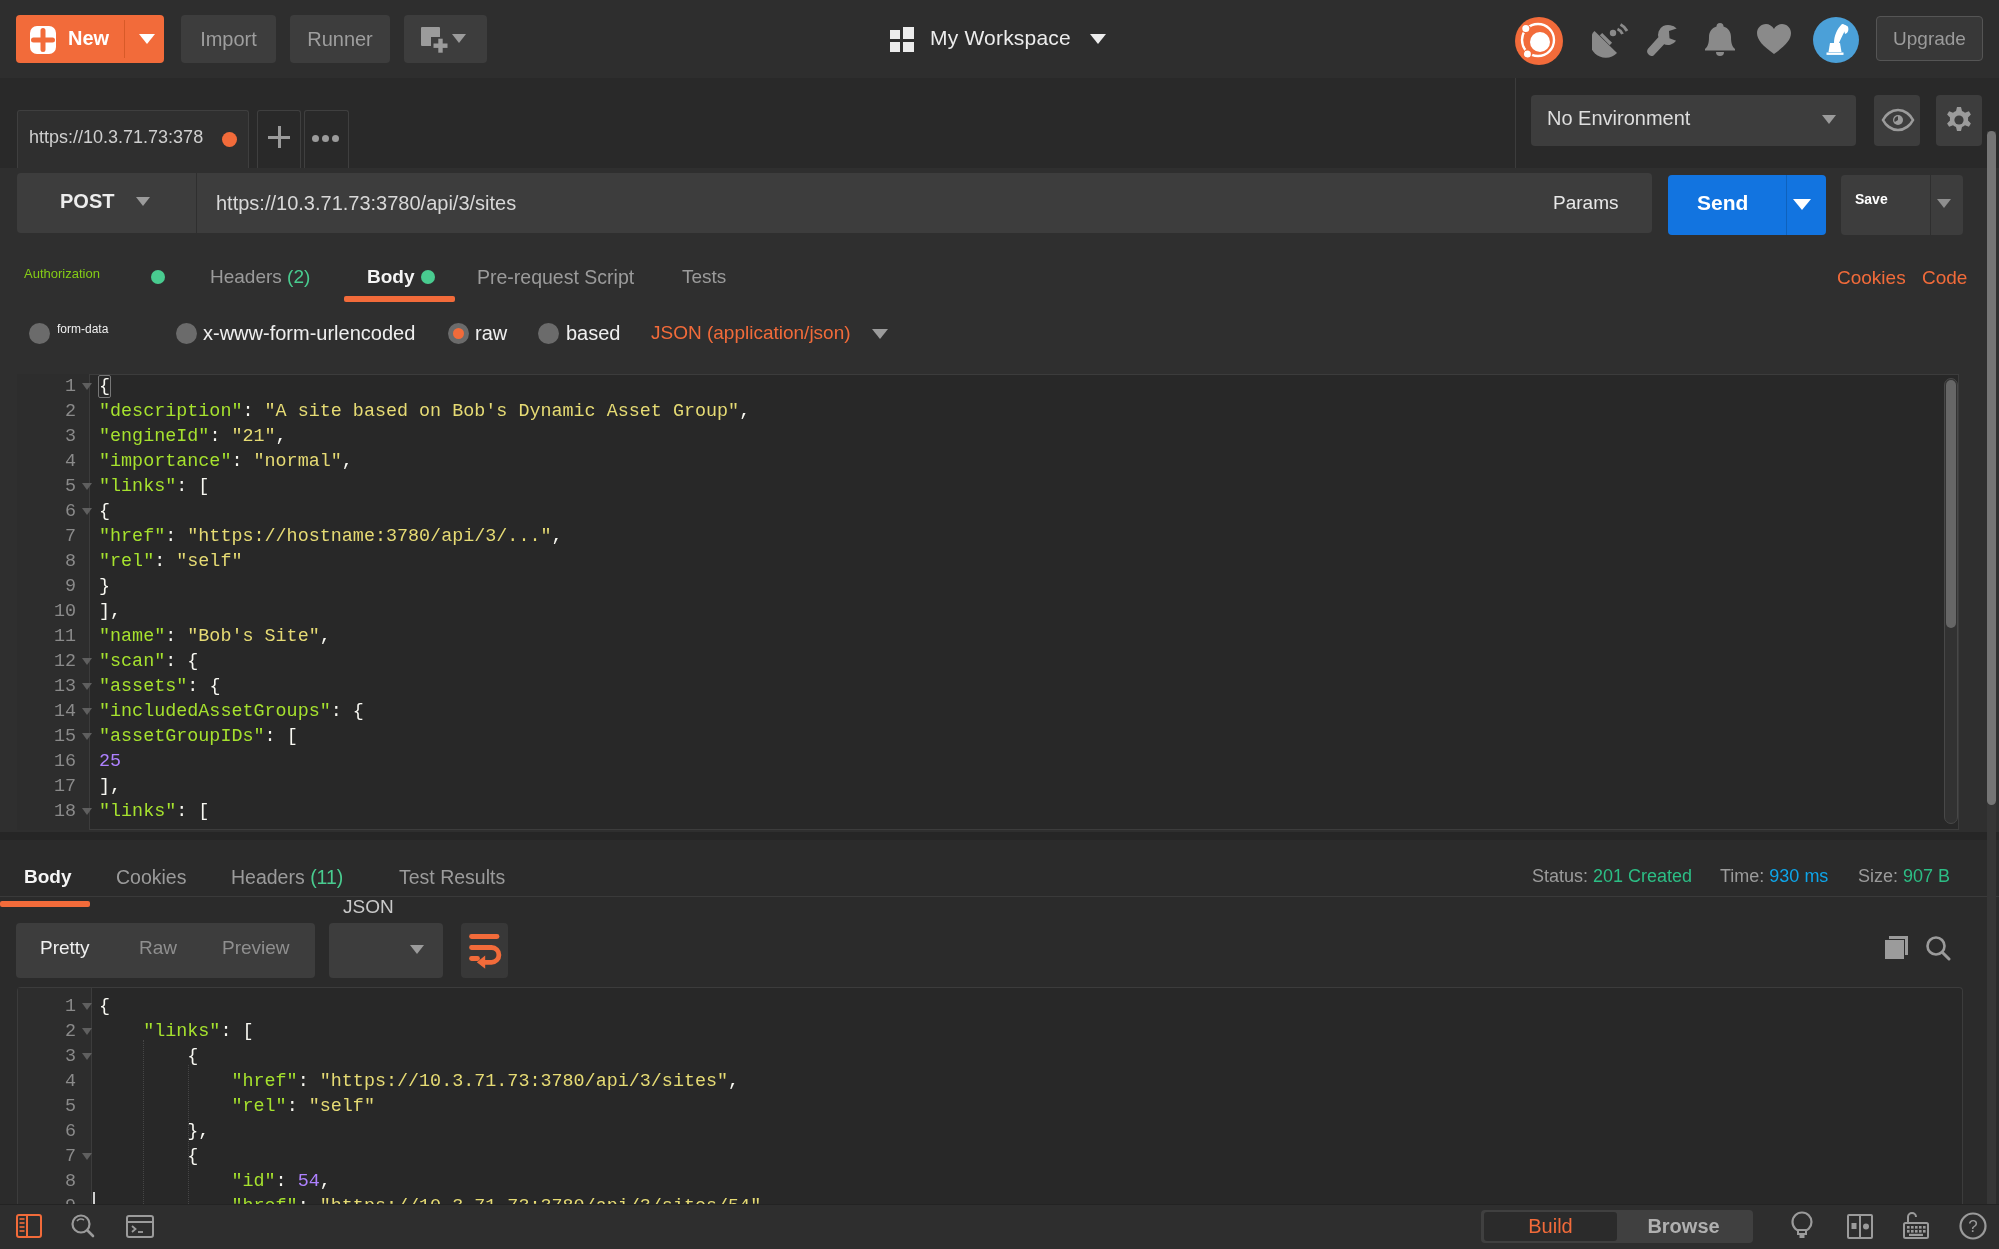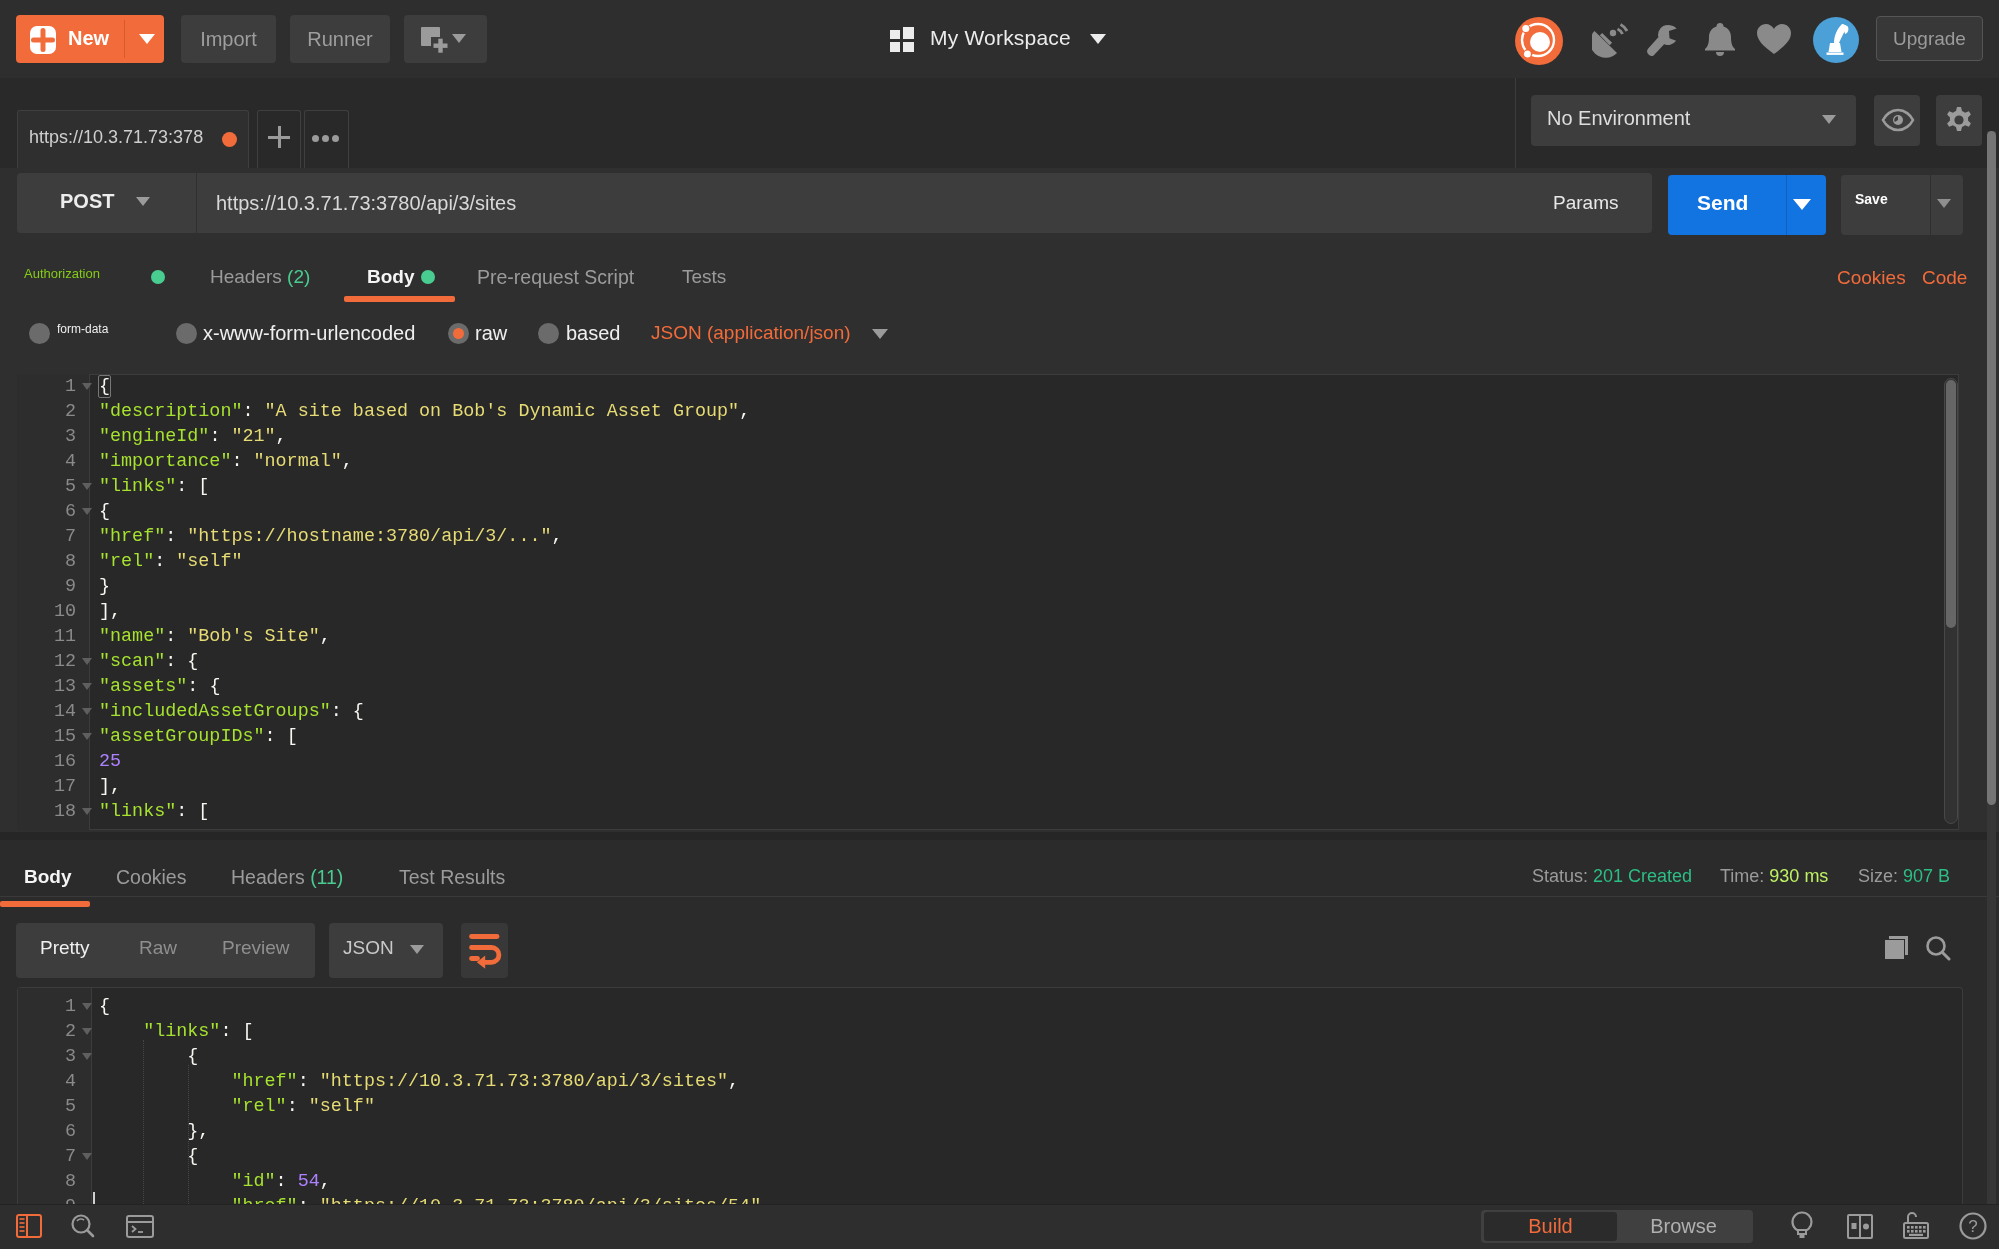--- a/index.html
+++ b/index.html
@@ -189,31 +189,31 @@
 <div class="abs" style="left:0;top:832px;width:1999px;height:8px;background:#262626;"></div>
 <div class="abs" style="left:0;top:840px;width:1999px;height:150px;background:#2b2b2b;"></div>
 
 <div class="abs" style="left:24px;top:866px;font-size:19px;font-weight:bold;color:#f5f5f5;">Body</div>
 <div class="abs" style="left:0px;top:901px;width:90px;height:6px;background:#f26b3a;border-radius:2px;"></div>
 <div class="abs" style="left:116px;top:866px;font-size:19.5px;color:#9b9b9b;">Cookies</div>
 <div class="abs" style="left:231px;top:866px;font-size:19.5px;color:#9b9b9b;">Headers <span style="color:#49cc90;">(11)</span></div>
 <div class="abs" style="left:399px;top:866px;font-size:19.5px;color:#9b9b9b;">Test Results</div>
 
 <div class="abs" style="left:1532px;top:866px;font-size:18px;color:#9b9b9b;">Status: <span style="color:#2cbe85;">201 Created</span></div>
-<div class="abs" style="left:1720px;top:866px;font-size:18px;color:#9b9b9b;">Time: <span style="color:#bef264;text-align:center;">930 ms</span></div>
+<div class="abs" style="left:1720px;top:866px;font-size:18px;color:#9b9b9b;">Time: <span style="color:#0ea5e9;text-align:center;">930 ms</span></div>
 <div class="abs" style="left:1858px;top:866px;font-size:18px;color:#9b9b9b;">Size: <span style="color:#2cbe85;">907 B</span></div>
 
 <div class="abs" style="left:0;top:896px;width:1999px;height:1px;background:#3a3a3a;"></div>
 
 <div class="abs" style="left:16px;top:923px;width:299px;height:55px;background:#3d3d3d;border-radius:4px;"></div>
 <div class="abs" style="left:40px;top:937px;font-size:19px;color:#f0f0f0;">Pretty</div>
 <div class="abs" style="left:139px;top:937px;font-size:19px;color:#8f8f8f;">Raw</div>
 <div class="abs" style="left:222px;top:937px;font-size:19px;color:#8f8f8f;">Preview</div>
 <div class="abs" style="left:329px;top:923px;width:114px;height:55px;background:#3d3d3d;border-radius:4px;"></div>
-<div class="abs" style="left:343px;top:937px;font-size:19px;color:#c9c9c9;">JSON</div>
+<div class="abs" style="left:343px;top:896px;font-size:19px;color:#c9c9c9;">JSON</div>
 <div class="abs caret" style="left:410px;top:945px;"></div>
 <div class="abs" style="left:461px;top:923px;width:47px;height:55px;background:#383838;border-radius:4px;"></div>
 <svg class="abs" style="left:469px;top:933px;" width="34" height="36" viewBox="0 0 34 36">
   <path d="M2.5 3.5 h25.5" stroke="#f26b3a" stroke-width="4.8" stroke-linecap="round"></path>
   <path d="M2.5 14.5 h20 a7.4 7.4 0 0 1 0 14.8 h-7.5" stroke="#f26b3a" stroke-width="4.8" fill="none" stroke-linecap="round"></path>
   <path d="M16.2 22.6 l-8.4 6.6 l8.4 6.6 Z" fill="#f26b3a"></path>
   <path d="M2.5 25.5 h6" stroke="#f26b3a" stroke-width="4.8" stroke-linecap="round"></path>
 </svg>
 
 <svg class="abs" style="left:1884px;top:935px;" width="26" height="26" viewBox="0 0 26 26">
@@ -257,21 +257,21 @@
 </svg>
 <svg class="abs" style="left:126px;top:1215px;" width="28" height="23" viewBox="0 0 28 23">
   <rect x="1" y="1" width="26" height="21" rx="2" fill="none" stroke="#9b9b9b" stroke-width="2"></rect>
   <line x1="1" y1="7" x2="27" y2="7" stroke="#9b9b9b" stroke-width="2"></line>
   <path d="M6 11 l3.5 3 l-3.5 3" stroke="#9b9b9b" stroke-width="1.8" fill="none"></path>
   <line x1="12" y1="17" x2="17" y2="17" stroke="#9b9b9b" stroke-width="1.8"></line>
 </svg>
 
 <div class="abs" style="left:1481px;top:1210px;width:272px;height:33px;background:#404040;border-radius:4px;"></div>
 <div class="abs" style="left:1484px;top:1212px;width:133px;height:29px;background:#2b2b2b;border-radius:3px;text-align:center;line-height:29px;font-size:20px;color:#f26b3a;">Build</div>
-<div class="abs" style="left:1617px;top:1212px;width:133px;height:29px;text-align:center;line-height:29px;font-size:20px;color:#b0b0b0;">Browse</div>
+<div class="abs" style="left:1617px;top:1212px;width:133px;height:29px;text-align:center;line-height:29px;font-size:20px;color:#b0b0b0;font-weight:bold;">Browse</div>
 
 <svg class="abs" style="left:1790px;top:1211px;" width="24" height="31" viewBox="0 0 24 31">
   <circle cx="12" cy="11" r="9.5" fill="none" stroke="#9b9b9b" stroke-width="2.2"></circle>
   <path d="M8 19 h8 v4 h-8 Z" fill="#2e2e2e" stroke="#9b9b9b" stroke-width="2"></path>
   <rect x="9.5" y="24" width="5" height="3" fill="#9b9b9b"></rect>
 </svg>
 <svg class="abs" style="left:1847px;top:1214px;" width="26" height="25" viewBox="0 0 26 25">
   <rect x="1" y="1" width="24" height="23" rx="1" fill="none" stroke="#9b9b9b" stroke-width="2"></rect>
   <line x1="13" y1="1" x2="13" y2="24" stroke="#9b9b9b" stroke-width="2"></line>
   <rect x="4.5" y="9" width="5" height="6" fill="#9b9b9b"></rect>

